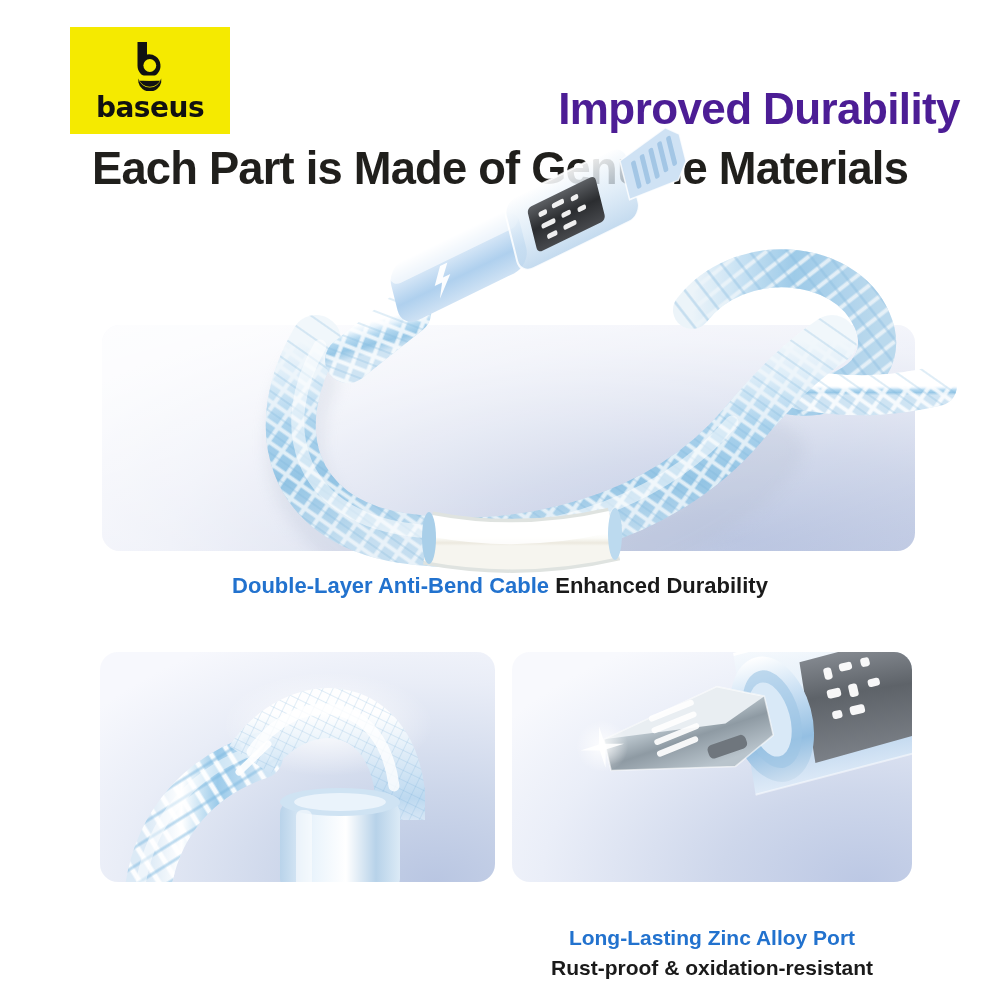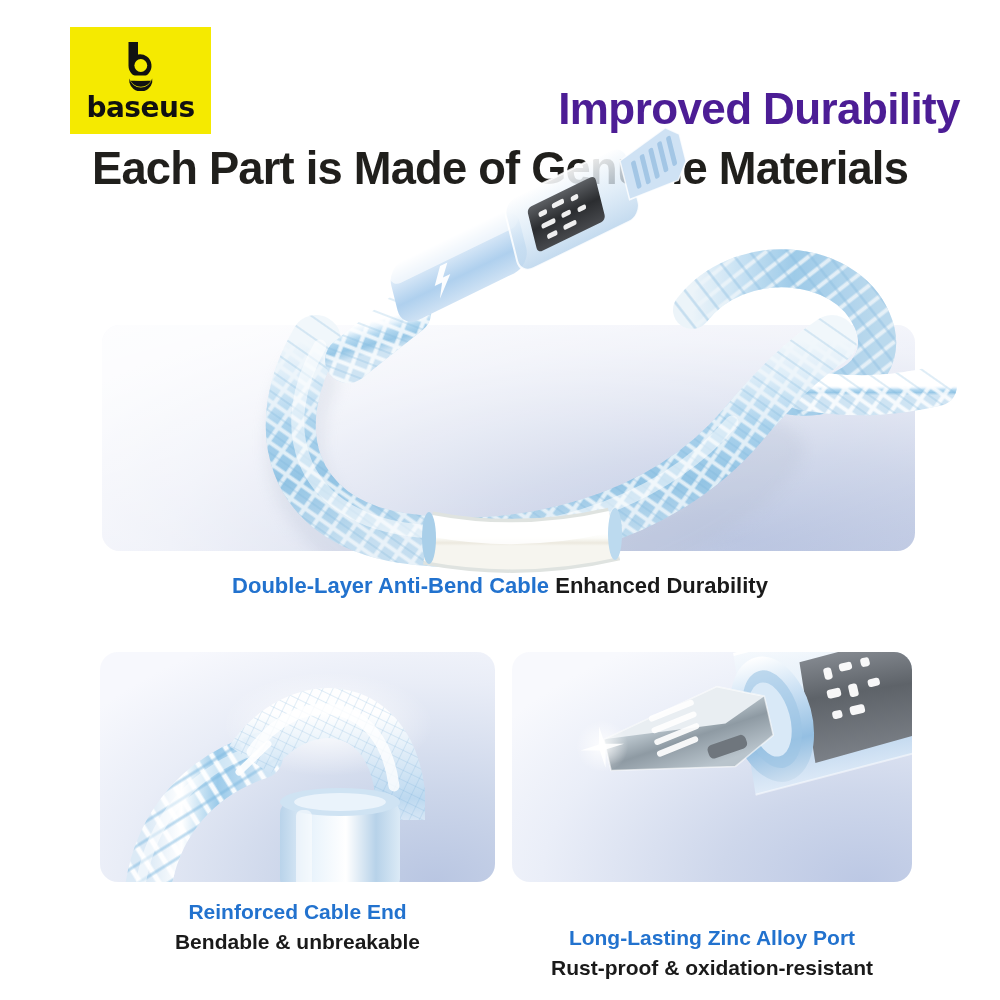--- a/index.html
+++ b/index.html
@@ -20,21 +20,21 @@
     width: 1000px;
     height: 1000px;
     background: #ffffff;
   }
 
   
   .logo-badge {
     position: absolute;
     left: 70px;
     top: 27px;
-    width: 141px;
+    width: 160px;
     height: 107px;
     background: #F5EA00;
     display: flex;
     flex-direction: column;
     align-items: center;
     justify-content: center;
   }
   .logo-mark {
     width: 54px;
     height: 54px;
@@ -470,23 +470,19 @@
             <rect x="108" y="96" width="40" height="14" rx="5" fill="#6f767d" transform="rotate(-6 108 96)"></rect>
           </g>
 
           <circle cx="6" cy="78" r="26" fill="url(#sparkle)" opacity="0.85"></circle>
           <path d="M6 58 L9 76 L28 79 L9 82 L6 100 L3 82 L-16 79 L3 76 Z" fill="#ffffff" opacity="0.9"></path>
         </g>
       </svg>
     </div>
   </div>
 
-  <div class="caption-block caption-bl">
-    <div class="caption-title">Reinforced Cable End</div>
-    <div class="caption-sub">Bendable &amp; unbreakable</div>
-  </div>
 
   <div class="caption-block caption-br">
     <div class="caption-title">Long-Lasting Zinc Alloy Port</div>
     <div class="caption-sub">Rust-proof &amp; oxidation-resistant</div>
   </div>
 
 </div>
 
 </body></html>

